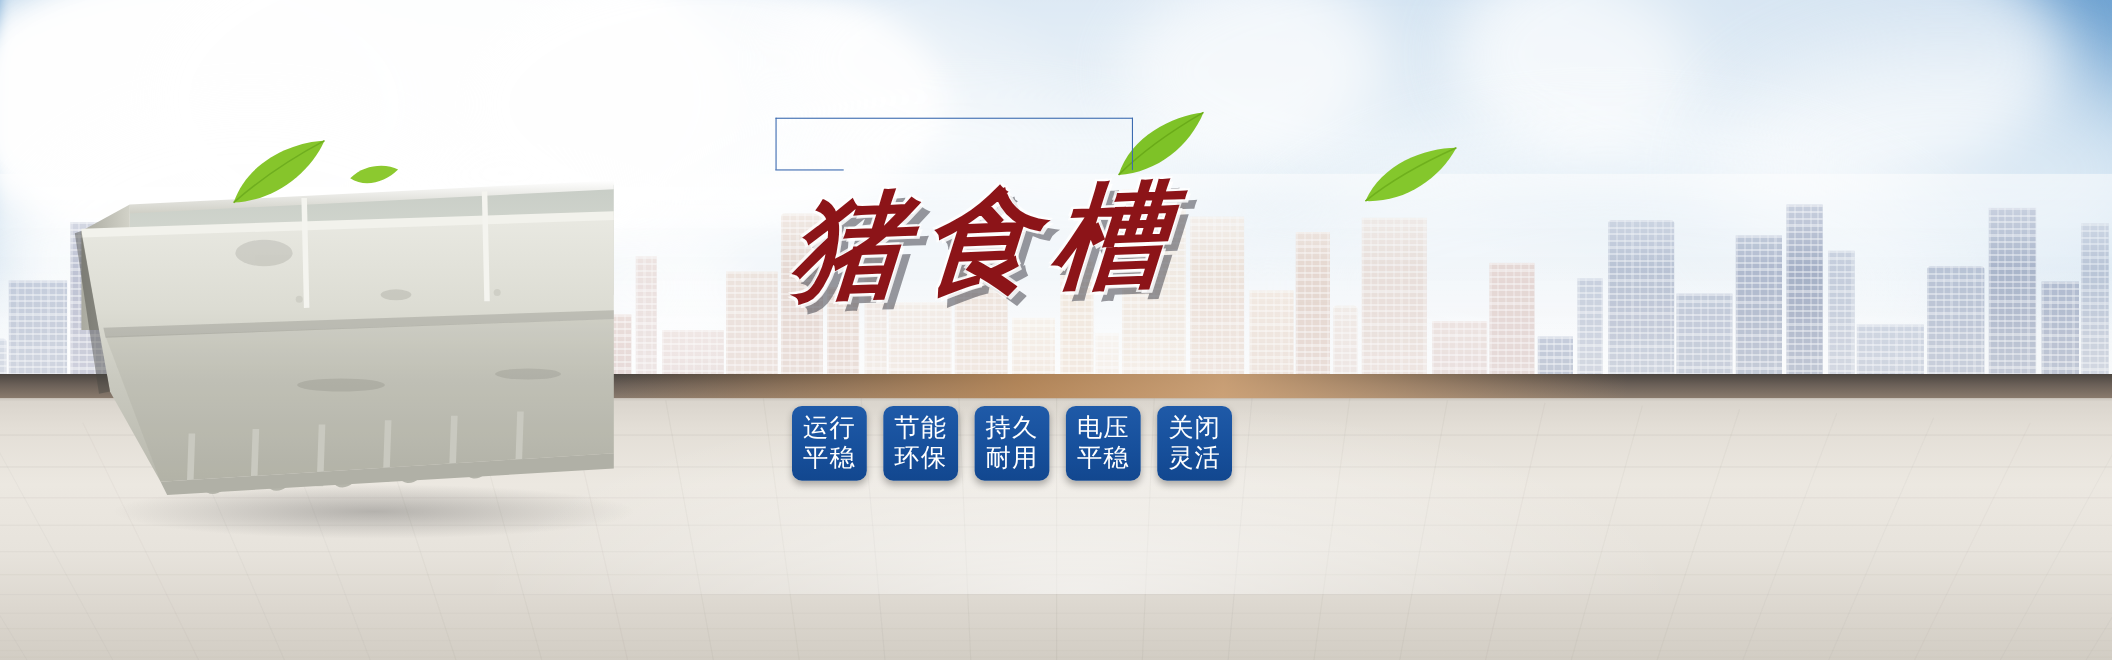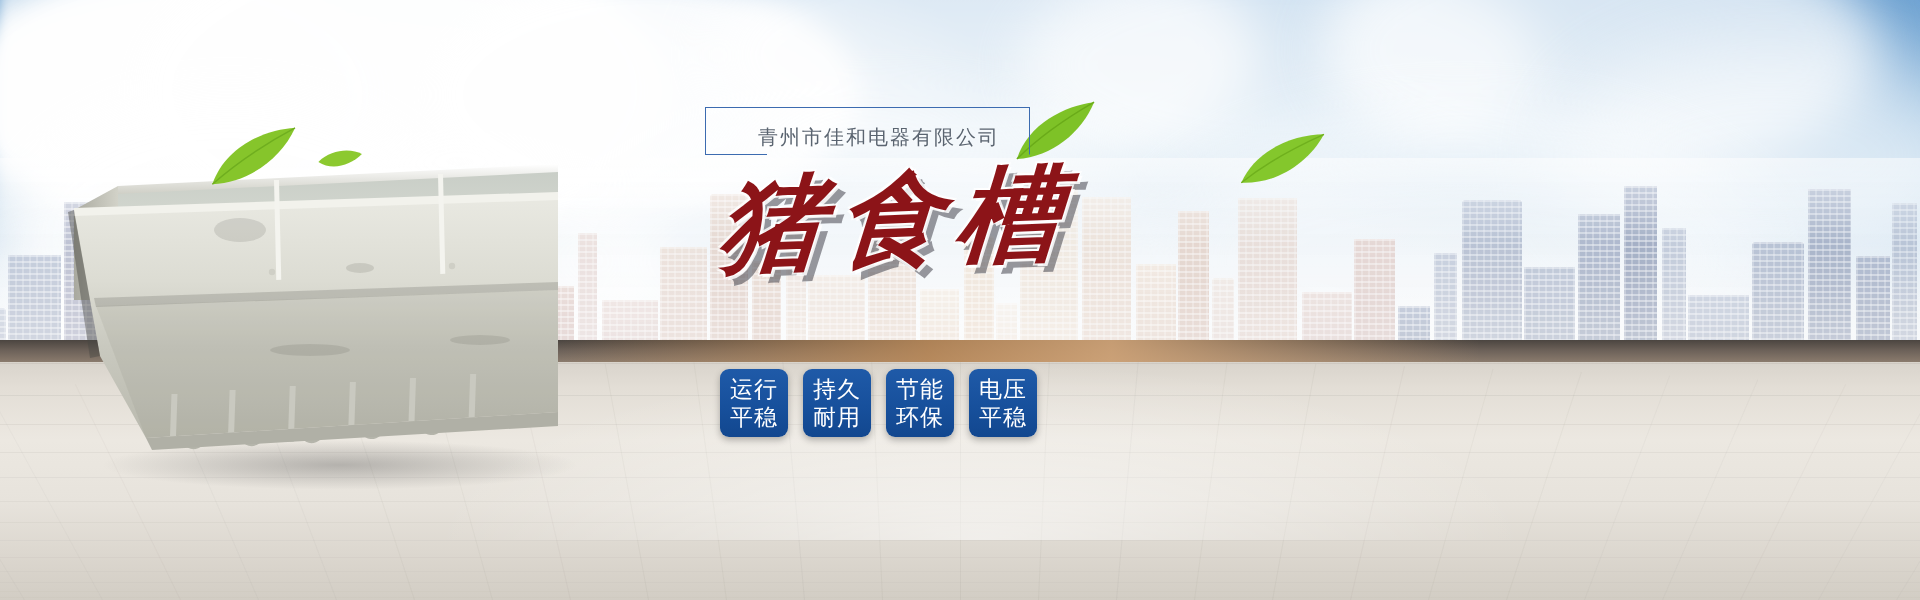--- a/index.html
+++ b/index.html
@@ -399,38 +399,41 @@
     <svg width="96" height="40" viewBox="0 0 96 40">
       <path d="M2 32 C24 3 66 -2 94 5 C72 29 36 42 2 32 Z" fill="#84c72c"></path>
       <path d="M2 32 C28 20 60 11 94 5" stroke="#6fb01d" stroke-width="1.4" fill="none"></path>
     </svg>
   </div>
 
   <div class="textcol">
 
     <div class="company-frame"></div>
     <div class="company-frame-b"></div>
-    <div class="company-name">青州市佳和电器有限公司</div>
 
     <div class="headline">猪食槽</div>
 
 
     <div class="badges" id="badges">
         <div class="badge">
           <span>运行</span>
           <span>平稳</span>
         </div>
         <div class="badge">
+          <span>节能</span>
+          <span>环保</span>
+        </div>
+        <div class="badge">
           <span>持久</span>
           <span>耐用</span>
-        </div>
-        <div class="badge">
-          <span>节能</span>
-          <span>环保</span>
         </div>
         <div class="badge">
           <span>电压</span>
           <span>平稳</span>
         </div>
+        <div class="badge">
+          <span>关闭</span>
+          <span>灵活</span>
+        </div>
       </div>
   </div>
 
 </div>
 
 </body></html>

